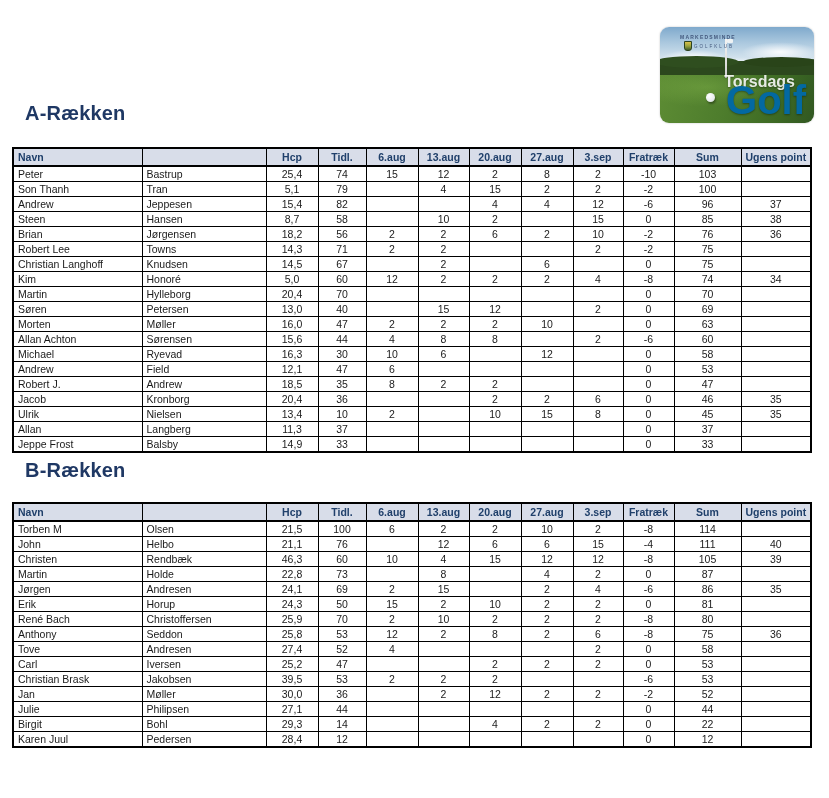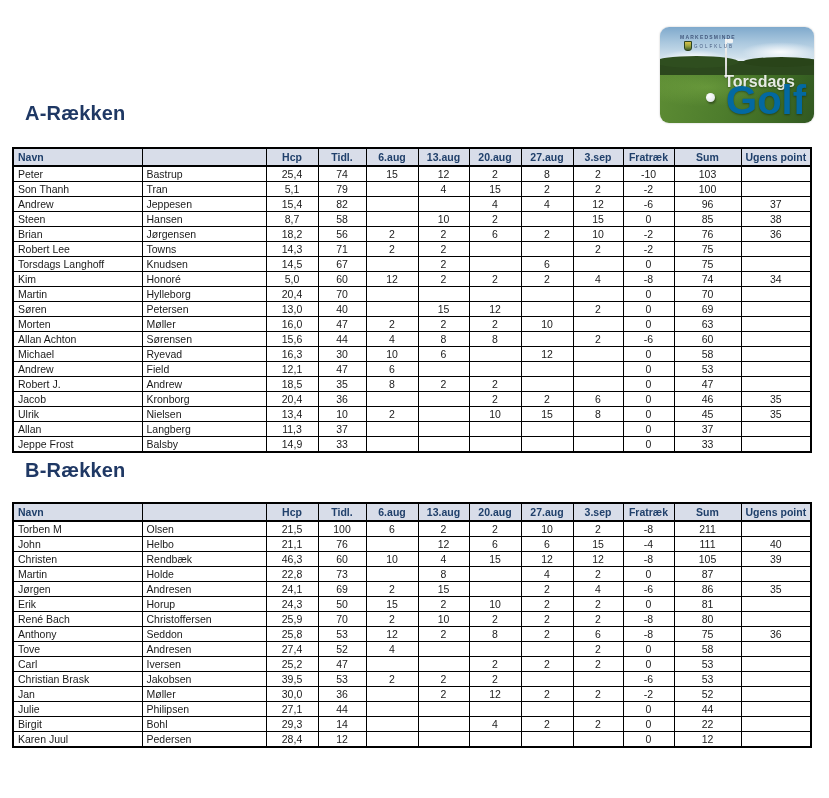--- a/index.html
+++ b/index.html
@@ -240,21 +240,21 @@
           <td class="center">2</td>
           <td class="center">2</td>
           <td class="center"></td>
           <td class="center"></td>
           <td class="center">2</td>
           <td class="center">-2</td>
           <td class="center">75</td>
           <td class="center"></td>
         </tr>
         <tr>
-          <td class="left">Torsdags Langhoff</td>
+          <td class="left">Christian Langhoff</td>
           <td class="left">Knudsen</td>
           <td class="center">14,5</td>
           <td class="center">67</td>
           <td class="center"></td>
           <td class="center">2</td>
           <td class="center"></td>
           <td class="center">6</td>
           <td class="center"></td>
           <td class="center">0</td>
           <td class="center">75</td>
@@ -468,21 +468,21 @@
           <td class="left">Torben M</td>
           <td class="left">Olsen</td>
           <td class="center">21,5</td>
           <td class="center">100</td>
           <td class="center">6</td>
           <td class="center">2</td>
           <td class="center">2</td>
           <td class="center">10</td>
           <td class="center">2</td>
           <td class="center">-8</td>
-          <td class="center">211</td>
+          <td class="center">114</td>
           <td class="center"></td>
         </tr>
         <tr>
           <td class="left">John</td>
           <td class="left">Helbo</td>
           <td class="center">21,1</td>
           <td class="center">76</td>
           <td class="center"></td>
           <td class="center">12</td>
           <td class="center">6</td>

